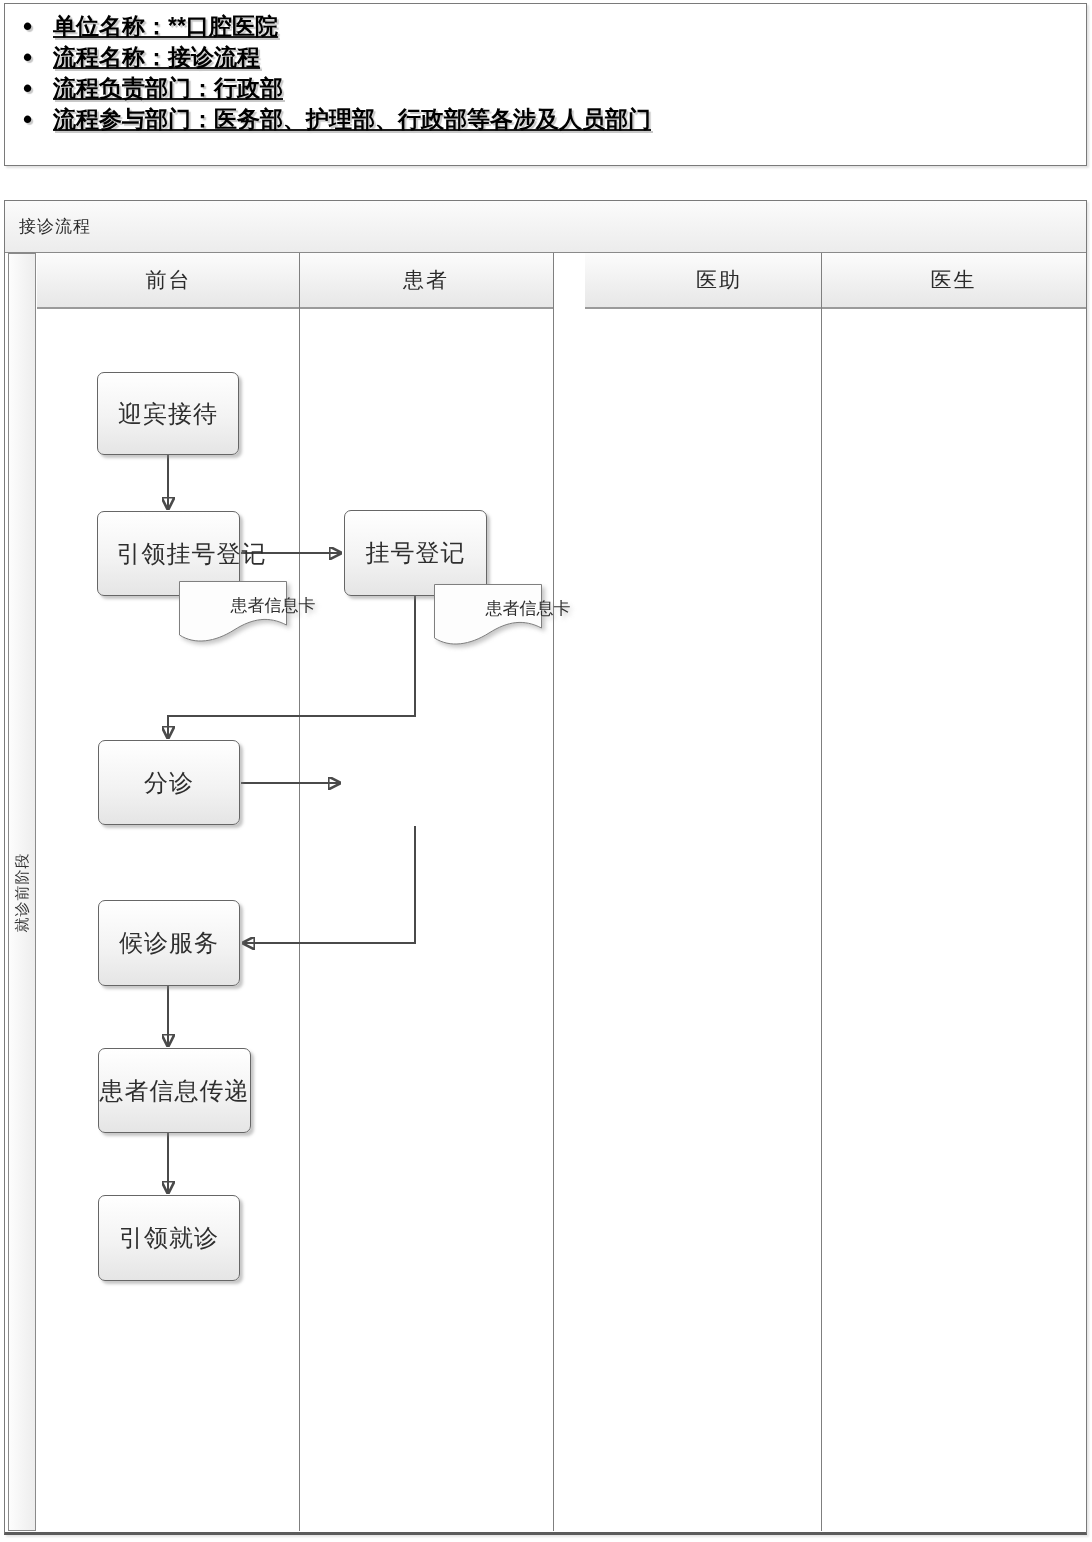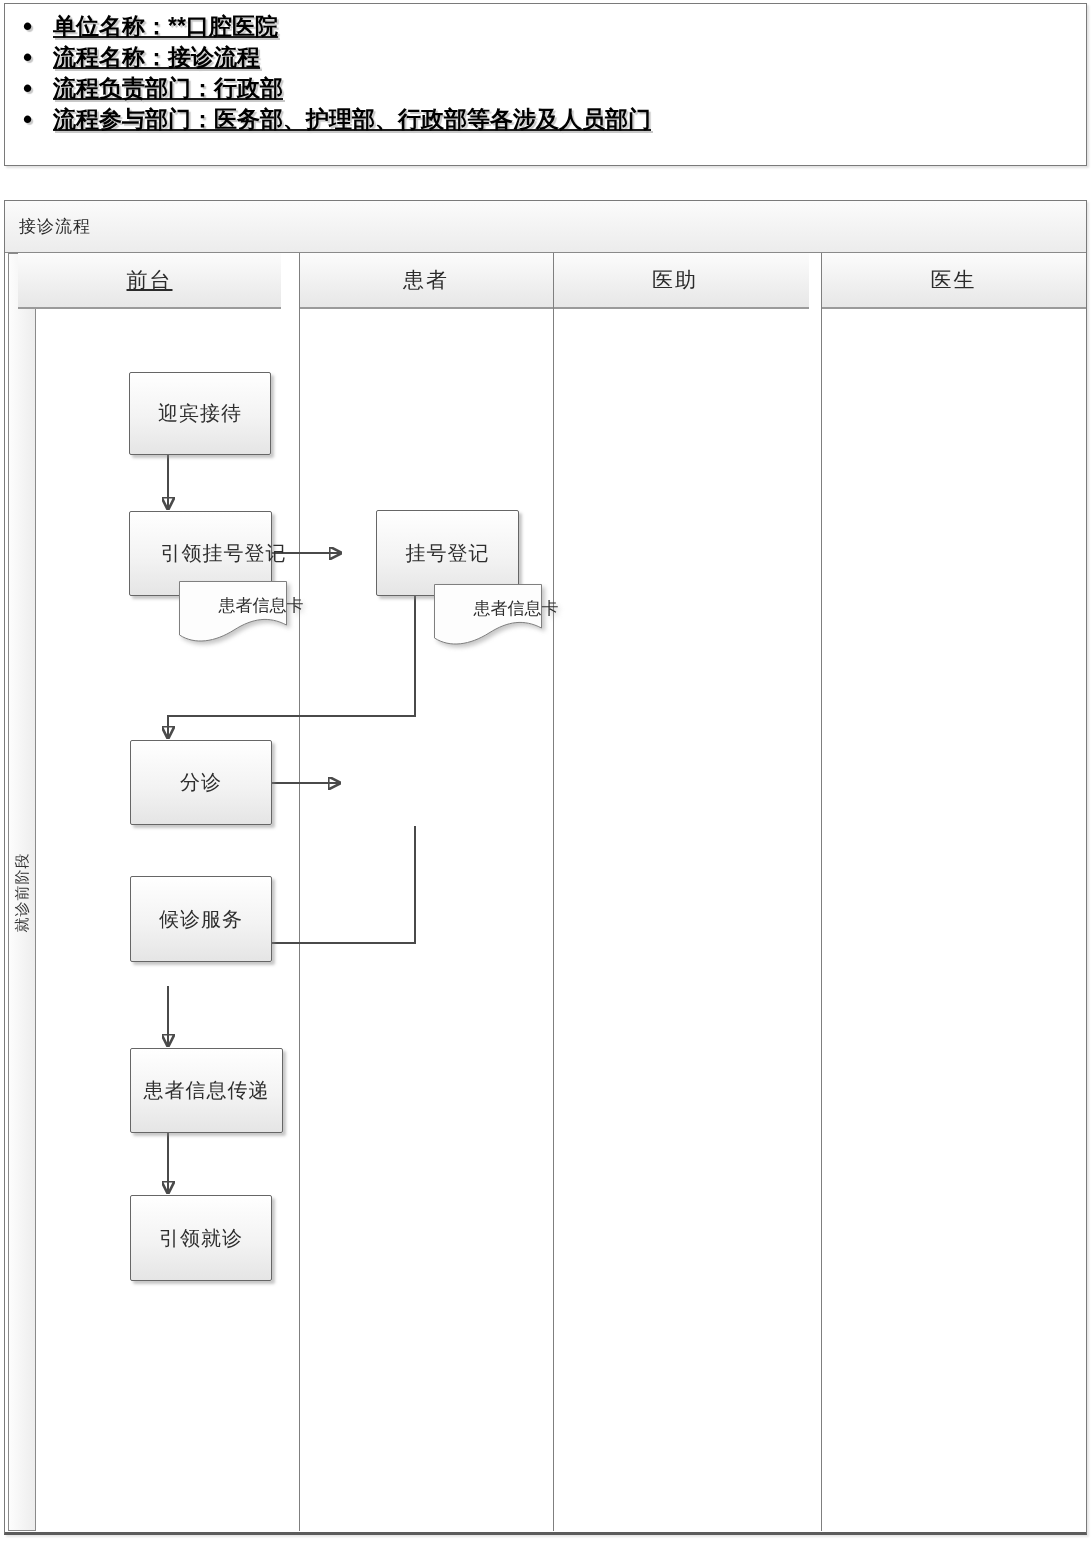--- a/index.html
+++ b/index.html
@@ -54,31 +54,31 @@
     border-bottom:2px solid #9a9a9a;
     display:flex;align-items:center;justify-content:center;
     font-size:21px;color:#2b2b2b;letter-spacing:2px;
   }
   
   .connectors{position:absolute;left:0;top:0;z-index:4;}
   .connectors path{fill:none;stroke:#4a4a4a;stroke-width:2px;}
   
   .node{
     position:absolute;z-index:5;box-sizing:border-box;
-    border:1px solid #666;border-radius:2px;
+    border:1px solid #666;border-radius:7px;
     background:linear-gradient(180deg,#ffffff 0%,#f3f3f3 55%,#e5e5e5 100%);
     box-shadow:3px 3px 3px rgba(130,130,130,0.45);
     display:flex;align-items:center;justify-content:center;
-    font-size:20px;color:#2e2e2e;letter-spacing:1px;white-space:nowrap;margin-left:32px;
+    font-size:24px;color:#2e2e2e;letter-spacing:1px;white-space:nowrap;
   }
   
   .doc{position:absolute;z-index:6;filter:drop-shadow(3px 3px 2px rgba(130,130,130,0.45));}
   .doc svg{display:block;}
   .doc .doc-label{
-    position:absolute;left:0;top:13px;width:100%;text-align:center;
+    position:absolute;left:12px;top:13px;width:100%;text-align:center;
     font-size:17px;color:#2e2e2e;white-space:nowrap;padding-left:28px;
   }
 </style>
 </head>
 <body>
 
 <div class="screen">
 
   <div class="info-box">
     <ul class="info-list">
@@ -96,27 +96,27 @@
     <div class="flow-body">
 
       <div class="phase-strip">
         <span>就诊前阶段</span>
       </div>
 
       <div class="lane-line" style="left:294px;"></div>
       <div class="lane-line" style="left:548px;"></div>
       <div class="lane-line" style="left:816px;"></div>
 
-      <div class="lane-header" style="left:13px;width:263px;text-decoration:underline;">
+      <div class="lane-header" style="left:32px;width:263px;">
         <span>前台</span>
       </div>
       <div class="lane-header" style="left:294px;width:254px;">
         <span>患者</span>
       </div>
-      <div class="lane-header" style="left:536px;width:268px;">
+      <div class="lane-header" style="left:580px;width:268px;">
         <span>医助</span>
       </div>
       <div class="lane-header" style="left:816px;width:265px;text-align:center;">
         <span>医生</span>
       </div>
 
       <svg class="connectors" width="1081" height="1278" viewBox="0 0 1081 1278">
         <defs>
           <marker id="arrow" viewBox="0 0 10 10" refX="9" refY="5" markerWidth="6.5" markerHeight="6.5" orient="auto-start-reverse">
             <path d="M0,0 L10,5 L0,10 Z" fill="#4a4a4a" stroke="none"></path>
@@ -133,21 +133,21 @@
 
       <div class="node" style="left:92px;top:119px;width:142px;height:83px;">迎宾接待</div>
 
       <div class="node" style="left:92px;top:258px;width:143px;height:85px;padding-left:46px;">引领挂号登记</div>
 
       <div class="node" style="left:339px;top:257px;width:143px;height:86px;">挂号登记</div>
 
       <div class="node" style="left:93px;top:487px;width:142px;height:85px;">分诊</div>
 
 
-      <div class="node" style="left:93px;top:623px;width:142px;height:86px;">候诊服务</div>
+      <div class="node" style="left:93px;top:647px;width:142px;height:86px;">候诊服务</div>
 
       <div class="node" style="left:93px;top:795px;width:153px;height:85px;">患者信息传递</div>
 
       <div class="node" style="left:93px;top:942px;width:142px;height:86px;">引领就诊</div>
 
       <div class="doc" style="left:174px;top:328px;width:108px;height:66px;">
         <svg width="108" height="66" viewBox="0 0 108 66">
           <path d="M0.5,0.5 H107.5 V44 C90,35 74,37 55,49 C36,61 16,64 0.5,54 Z" fill="#fdfdfd" stroke="#7f7f7f" stroke-width="1"></path>
         </svg>
         <div class="doc-label">患者信息卡</div>

